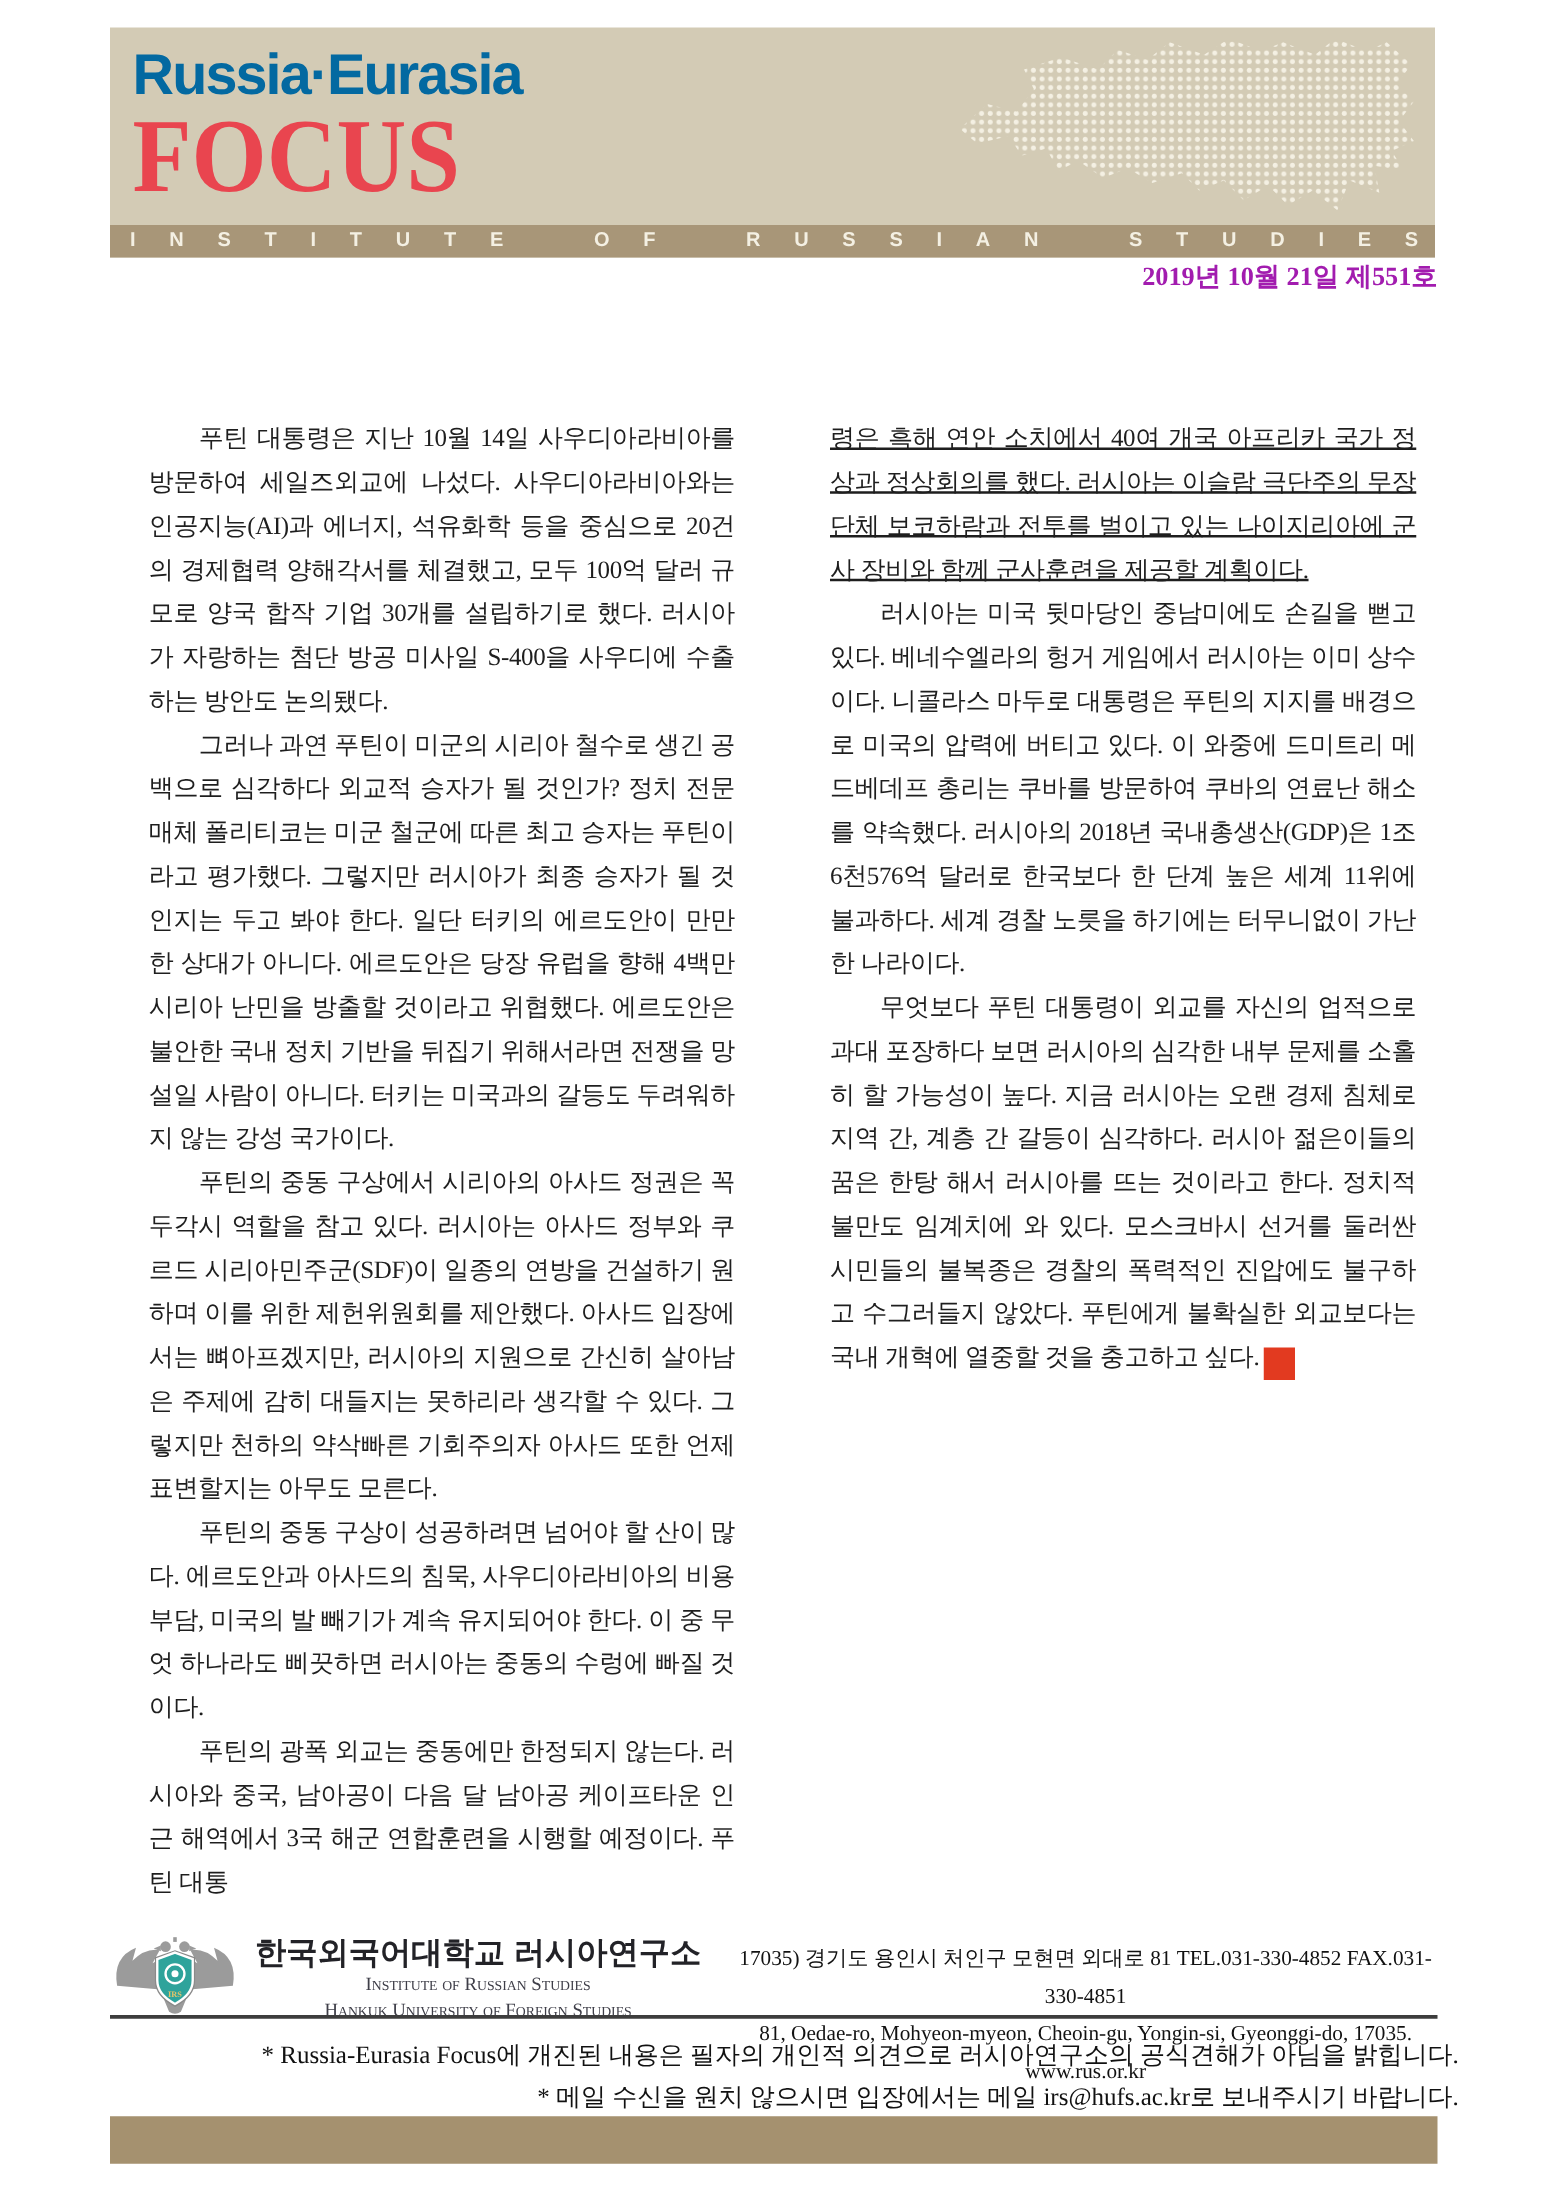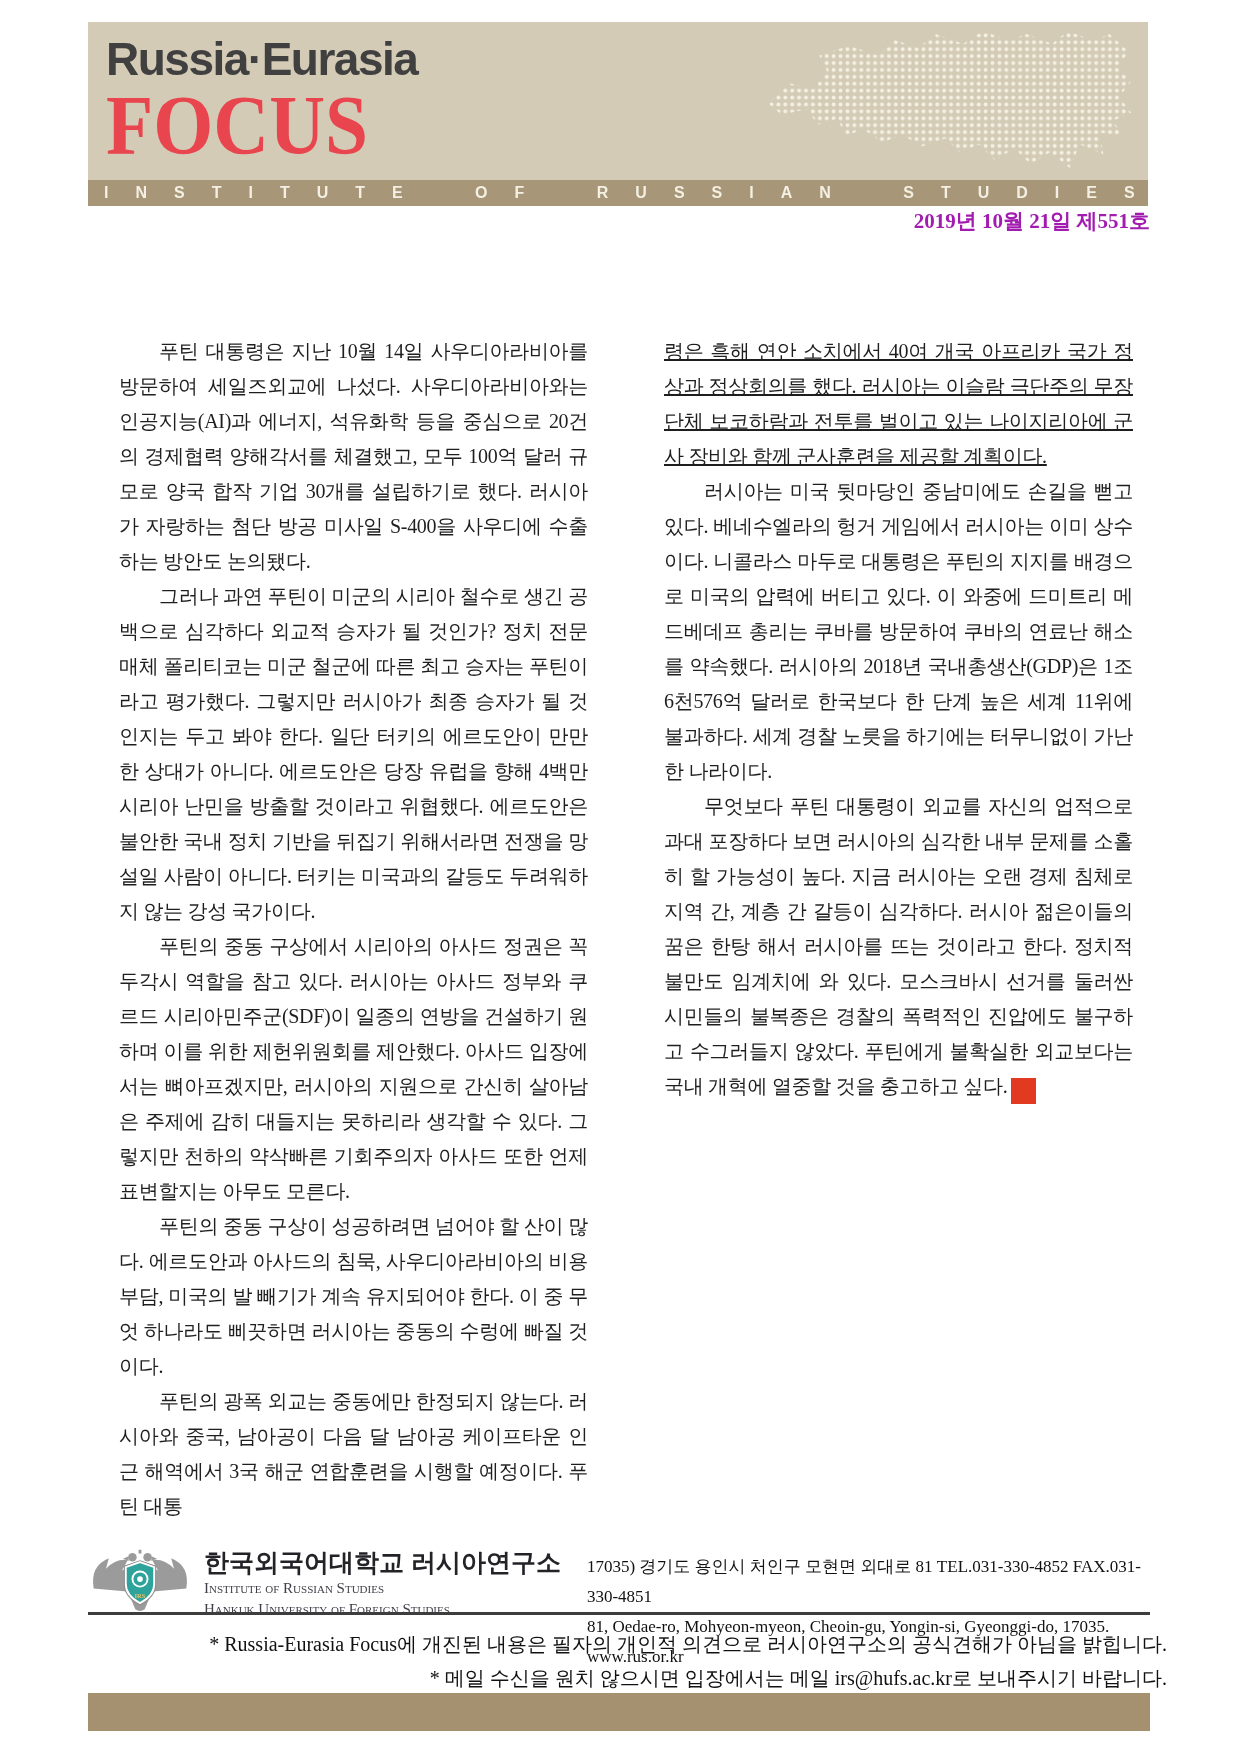--- a/index.html
+++ b/index.html
@@ -3,21 +3,21 @@
 <meta charset="utf-8">
 <style>
   html,body{margin:0;padding:0;background:#ffffff;}
   .page{position:relative;width:1240px;height:1752px;background:#ffffff;overflow:hidden;
         font-family:"Liberation Serif","DejaVu Serif",serif;color:#1d1d1d;}
 
   
   .banner{position:absolute;left:88px;top:22px;width:1060px;height:184px;background:#d3cbb5;}
   .masthead-text{position:absolute;left:18px;top:14px;line-height:1;}
   .mast-line1{font-family:"Liberation Sans","DejaVu Sans",sans-serif;font-weight:bold;
-              font-size:46px;letter-spacing:-1.5px;color:#404040;}
+              font-size:46px;letter-spacing:-1.5px;color:#0369a1;}
   .mast-line2{font-family:"Liberation Serif","DejaVu Serif",serif;font-weight:bold;
               font-size:84px;color:#e9454f;margin-top:2px;transform:scaleX(.92);transform-origin:left top;}
   .map-svg{position:absolute;right:6px;top:4px;}
   .band{position:absolute;left:0;bottom:0;width:100%;height:26px;background:#a89678;
         overflow:hidden;white-space:nowrap;}
   .band-text{font-family:"Liberation Sans","DejaVu Sans",sans-serif;font-weight:bold;
              font-size:16px;color:#f4f0e3;letter-spacing:27px;word-spacing:14px;
              line-height:26px;padding-left:16px;display:block;}
 
   .issue-date{position:absolute;top:207px;left:88px;width:1062px;text-align:right;
@@ -29,21 +29,21 @@
        letter-spacing:-0.3px;}
   .col p{margin:0;text-indent:40px;}
   .col p.no-indent{text-indent:0;text-decoration:underline;}
   .endmark{display:inline-block;vertical-align:-4px;margin-left:4px;width:25px;height:26px;
            background:#e23a20;color:#fff;text-align:center;line-height:24px;
            font-family:"Liberation Serif",serif;}
   .endmark .r{font-size:18px;font-weight:bold;}
   .endmark .s{font-size:12px;font-weight:bold;vertical-align:-3px;margin-left:-1px;}
 
   
-  .footer{position:absolute;top:1548px;left:88px;width:1062px;display:flex;align-items:flex-start;}
+  .footer{position:absolute;top:1548px;left:88px;width:1062px;display:flex;align-items:flex-start;text-align:center;}
   .emblem{flex:0 0 auto;margin-right:12px;}
   .org-block{flex:0 0 auto;margin-right:26px;}
   .org-kr{font-family:"Liberation Sans","DejaVu Sans",sans-serif;font-weight:bold;
           font-size:25px;color:#222227;line-height:28px;}
   .org-en{font-variant:small-caps;font-size:15px;line-height:17px;color:#3e3e48;margin-top:4px;}
   .addr-block{flex:1 1 auto;font-size:17px;color:#111;line-height:30px;margin-top:4px;}
   .rule{position:absolute;top:1612px;left:88px;width:1062px;height:0;border-top:3px solid #3d3d3d;}
   .notes{position:absolute;top:1627px;left:77px;width:1090px;font-size:20px;line-height:34px;color:#111;}
   .notes div{white-space:nowrap;text-align:right;}
   .bottom-bar{position:absolute;top:1693px;left:88px;width:1062px;height:38px;background:#a5916f;}

